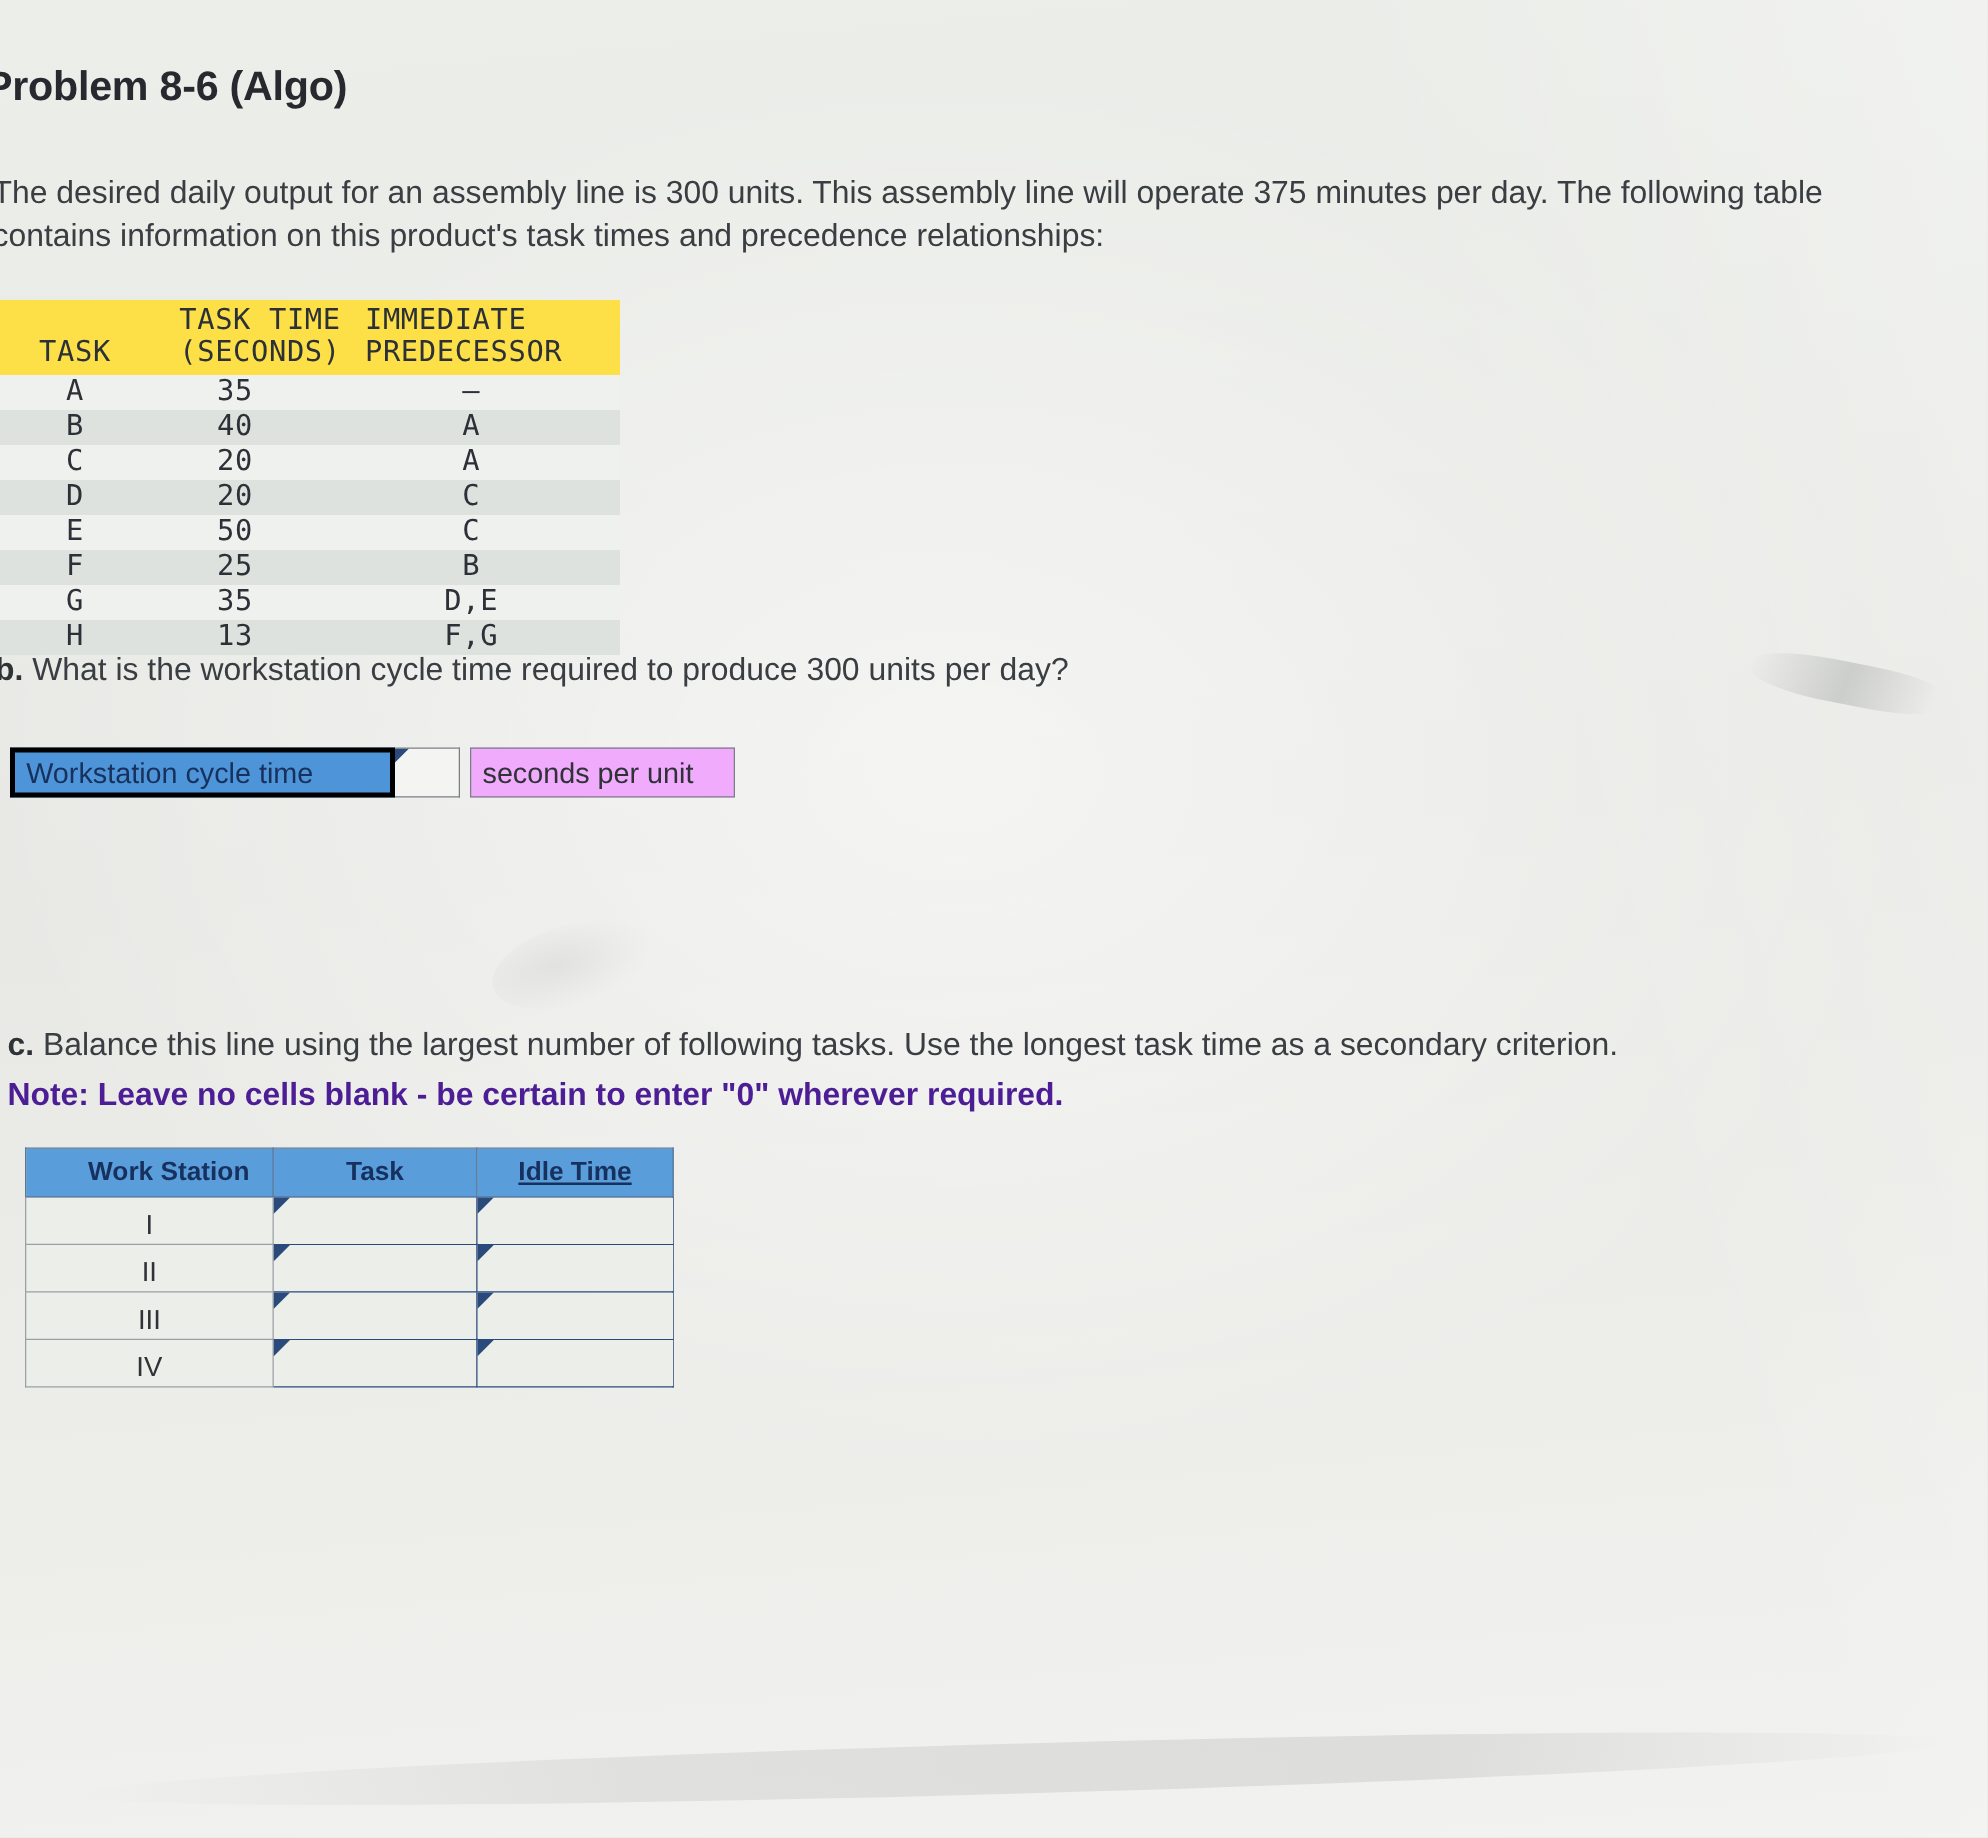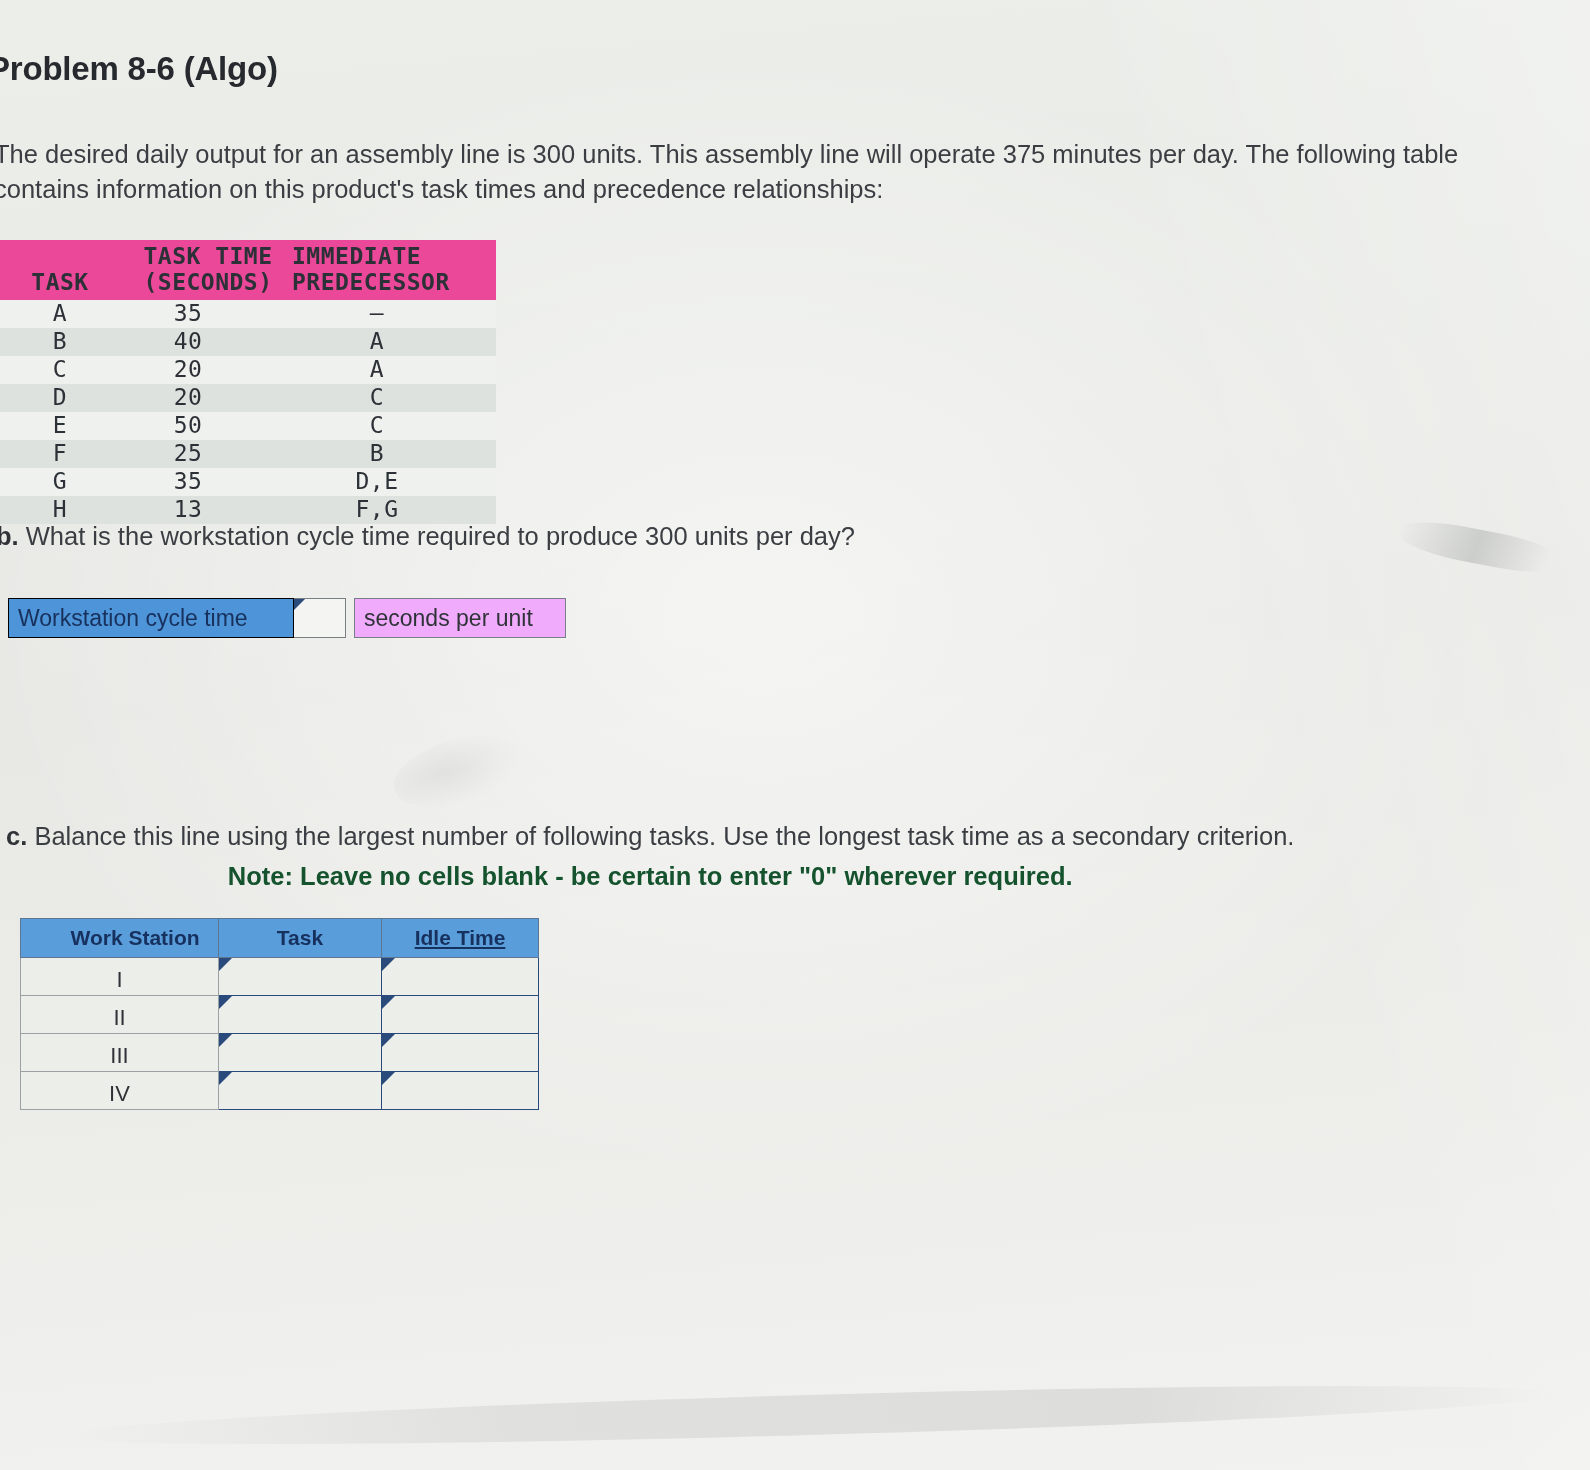--- a/index.html
+++ b/index.html
@@ -92,22 +92,22 @@
     position: absolute;
     left: -4px;
     top: 240px;
     width: 500px;
     border-collapse: collapse;
     font-family: "DejaVu Sans Mono", "Liberation Mono", monospace;
     font-size: 23px;
     color: #2c3137;
   }
   .task-table thead th {
-    background: #ec4899;
-    font-weight: bold;
+    background: #fde047;
+    font-weight: normal;
     padding: 3px 0 5px 0;
     vertical-align: bottom;
     line-height: 26px;
     letter-spacing: 0.5px;
   }
   .task-table th.th-task   { width: 128px; text-align: center; }
   .task-table th.th-time   { width: 168px; text-align: center; }
   .task-table th.th-pred   { width: 204px; text-align: left; }
   .task-table tbody td {
     padding: 1px 0 2px 0;
@@ -134,23 +134,23 @@
   
   .cycle-row {
     position: absolute;
     left: 8px;
     top: 598px;
     display: flex;
     align-items: stretch;
     height: 40px;
   }
   .cycle-label {
-    width: 286px;
+    width: 308px;
     background: #4d95d8;
-    border: 1px solid #000000;
+    border: 4px solid #000000;
     box-sizing: border-box;
     display: flex;
     align-items: center;
     padding-left: 9px;
     font-size: 23px;
     color: #18305c;
     font-family: "Liberation Sans", sans-serif;
   }
   .cycle-input {
     position: relative;
@@ -193,22 +193,21 @@
     left: 6px;
     top: 816px;
     font-size: 25.5px;
     line-height: 40px;
     white-space: nowrap;
   }
   .q-c .lead { font-weight: bold; color: #2f3338; }
   .q-c .note {
     display: block;
     font-weight: bold;
-    color: #14532d;
-    text-align: center;
+    color: #4c1d95;
   }
 
   
   .ws-table {
     position: absolute;
     left: 20px;
     top: 918px;
     width: 478px;
     border-collapse: collapse;
     table-layout: fixed;

